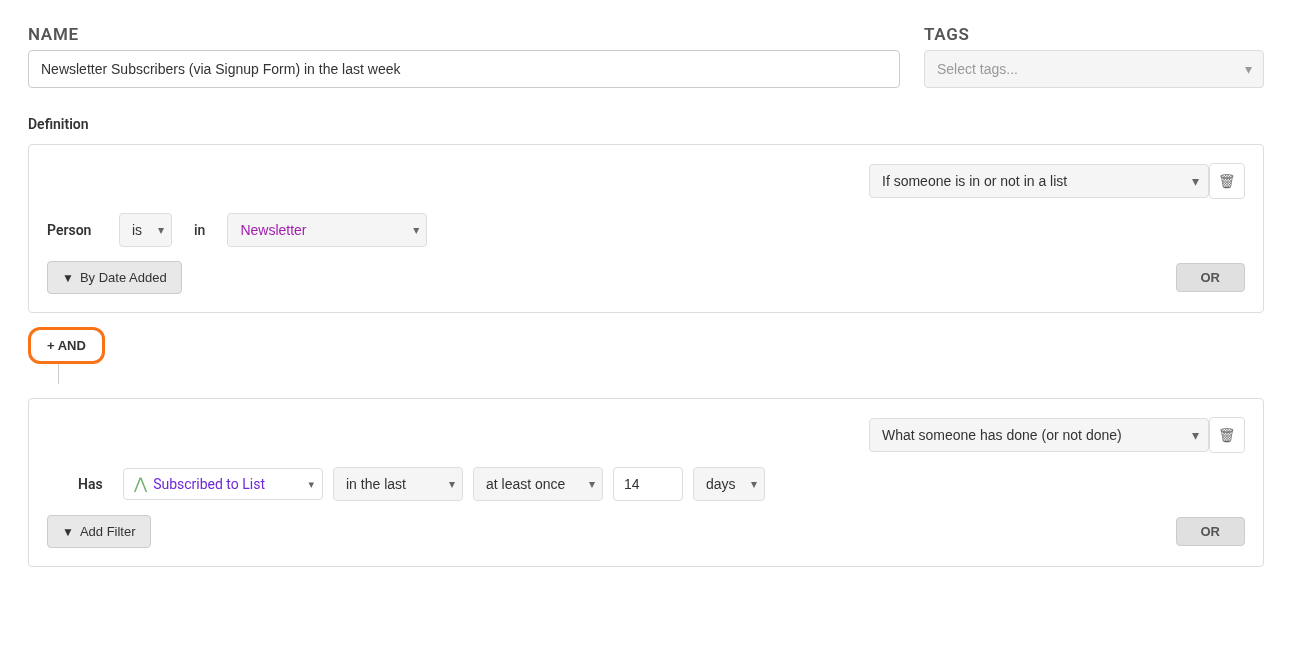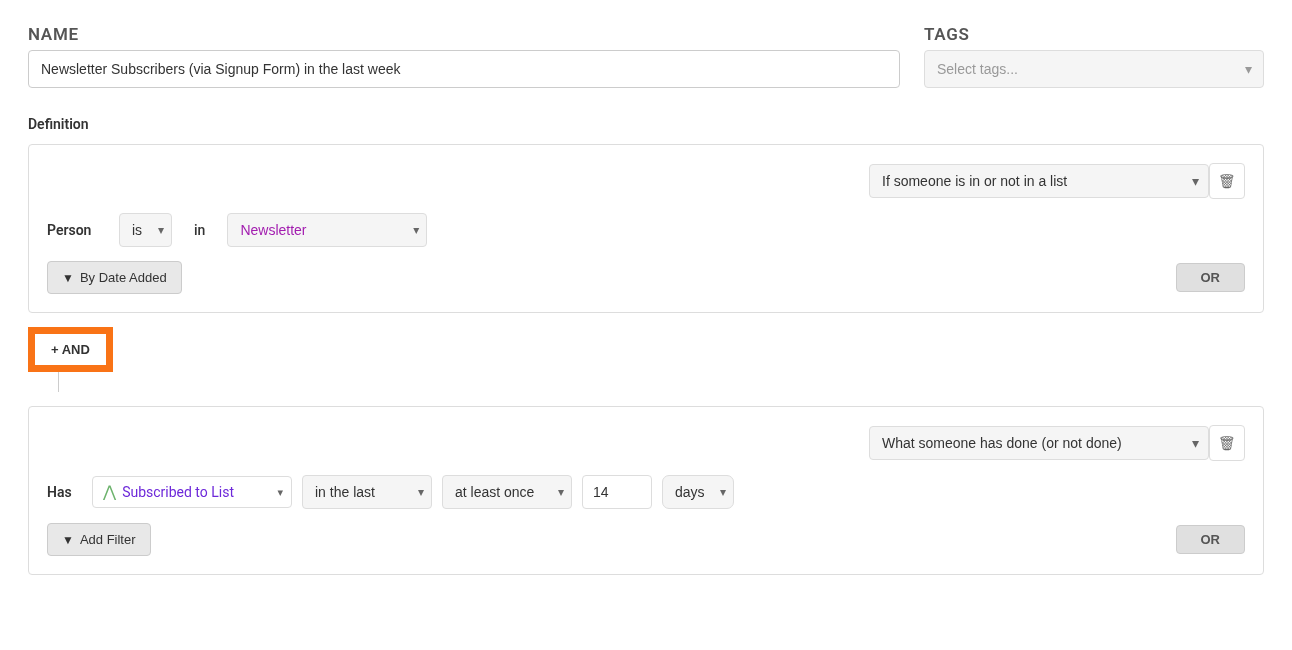--- a/index.html
+++ b/index.html
@@ -239,22 +239,22 @@
       border-radius: 4px;
       font-size: 13px;
       color: #555;
       cursor: pointer;
       font-weight: 600;
     }
 
     .and-btn {
       padding: 8px 16px;
       background: #fff;
-      border: 7px solid #f97316;
-      border-radius: 0;
+      border: 3px solid #f97316;
+      border-radius: 12px;
       font-size: 13px;
       color: #333;
       cursor: pointer;
       font-weight: 600;
       display: flex;
       align-items: center;
       gap: 4px;
     }
 
     .has-row {
@@ -264,20 +264,21 @@
       margin-bottom: 14px;
       flex-wrap: nowrap;
     }
 
     .has-label {
       font-weight: 600;
       font-size: 14px;
       color: #333;
       width: 35px;
       flex-shrink: 0;
+      margin-left: 31px;
     }
 
     .days-input {
       width: 70px;
       padding: 8px 10px;
       border: 1px solid #ddd;
       border-radius: 4px;
       font-size: 14px;
       color: #333;
       text-align: left;
@@ -406,21 +407,21 @@
 
       <div class="select-wrapper">
         <select style="min-width:130px;">
           <option>at least once</option>
         </select>
       </div>
 
       <input class="days-input" type="text" value="14" style="">
 
       <div class="select-wrapper">
-        <select style="min-width:70px;border-radius:7px;">
+        <select style="min-width:70px;">
           <option>days</option>
         </select>
       </div>
     </div>
 
     <div class="filter-row">
       <button class="add-filter-btn">
         <span style="font-size:12px;">▼</span>
         <span>Add Filter</span>
       </button>

